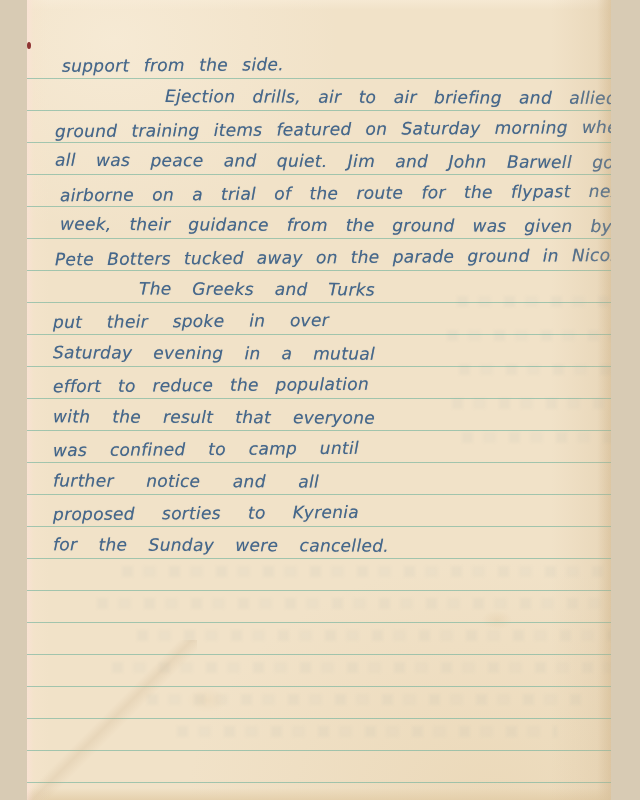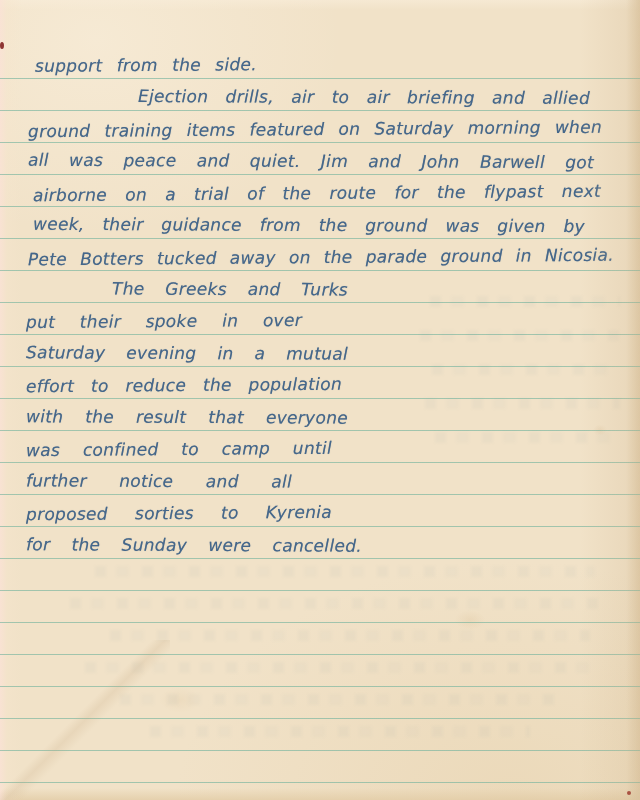--- a/index.html
+++ b/index.html
@@ -1,36 +1,37 @@
 <!DOCTYPE html>
 <html><head>
 <meta charset="utf-8">
 <style>
   html, body { margin: 0; padding: 0; background: #d8cbb4; }
 
   .page {
     position: relative;
-    width: 640px;
+    width: 584px;
     height: 800px;
     overflow: hidden;
     background:
       
       radial-gradient(14px 10px at 522px 162px, rgba(214,186,146,.30), transparent 70%),
       radial-gradient(22px 14px at 470px 620px, rgba(216,190,150,.25), transparent 70%),
       radial-gradient(30px 18px at 180px 700px, rgba(220,196,158,.22), transparent 70%),
       radial-gradient(10px 8px at 600px 430px, rgba(214,186,146,.25), transparent 70%),
       
       linear-gradient(90deg, rgba(250,226,213,.85) 0px, rgba(246,229,205,.4) 7px, rgba(0,0,0,0) 22px),
       linear-gradient(270deg, rgba(222,200,164,.8) 0px, rgba(0,0,0,0) 14px),
       linear-gradient(180deg, rgba(248,236,216,.7) 0px, rgba(0,0,0,0) 10px),
       linear-gradient(0deg, rgba(226,204,166,.8) 0px, rgba(0,0,0,0) 12px),
       
       radial-gradient(55% 35% at 15% 5%, rgba(250,240,222,.55), transparent 70%),
       radial-gradient(70% 40% at 80% 100%, rgba(228,206,168,.45), transparent 75%),
       #f1e2c8;
+    margin-left: 27px;
   }
 
   
   .rules {
     position: absolute;
     left: 0; right: 0;
     top: 78px; height: 718px;
     background: repeating-linear-gradient(
       180deg,
       rgba(118,180,158,.65) 0px, rgba(118,180,158,.65) 1px,

